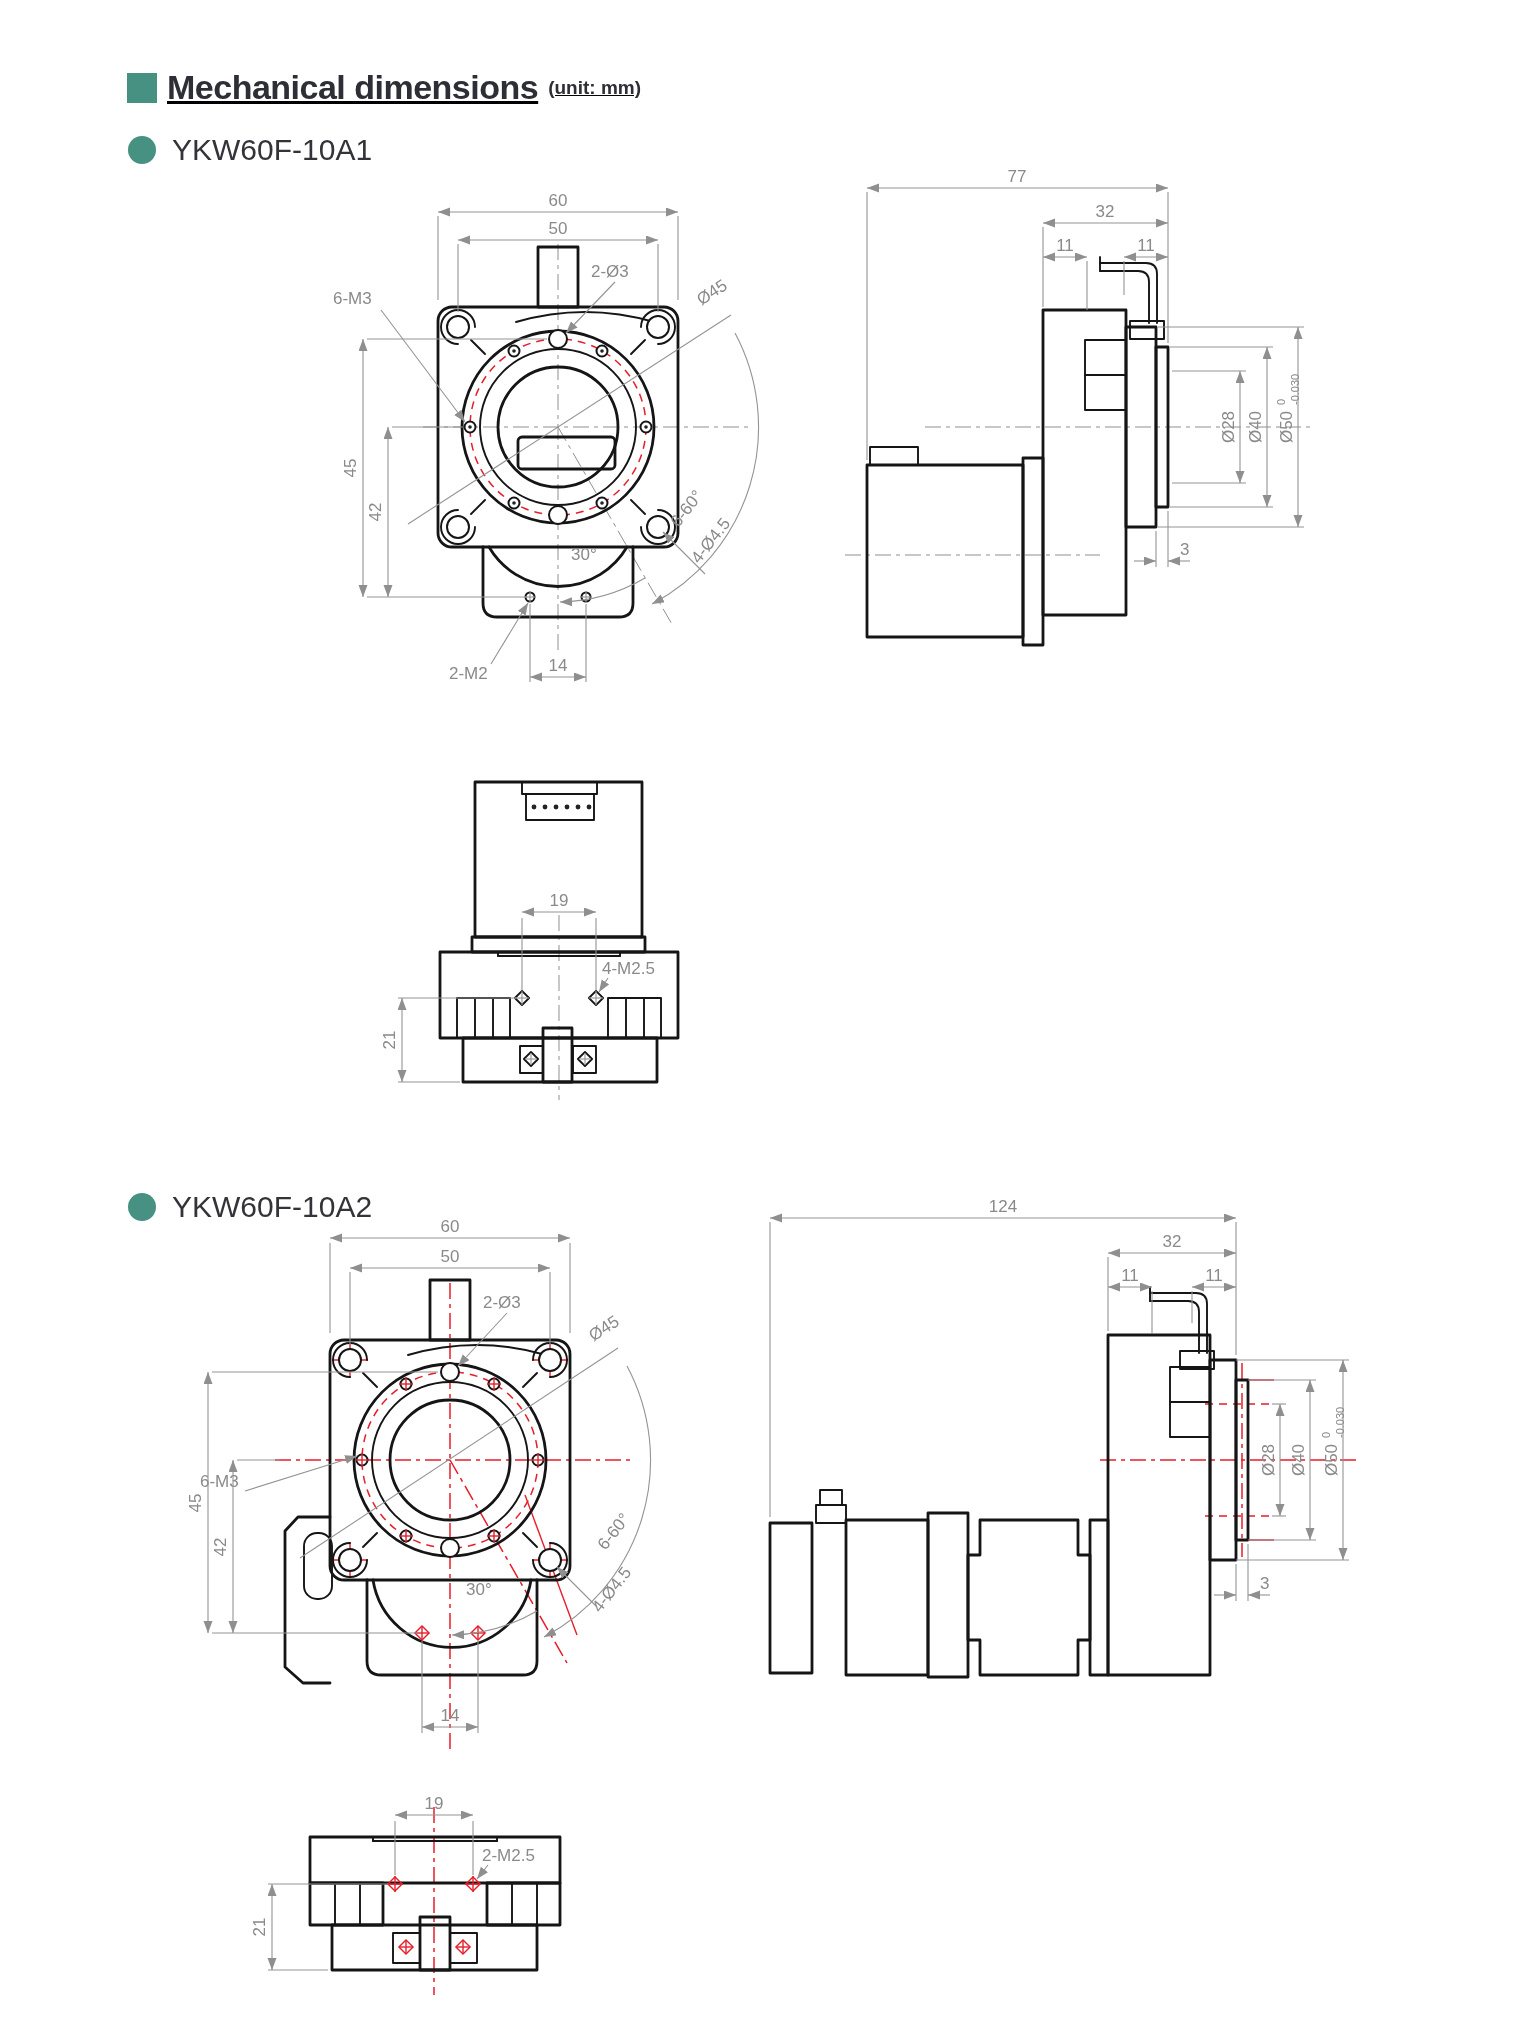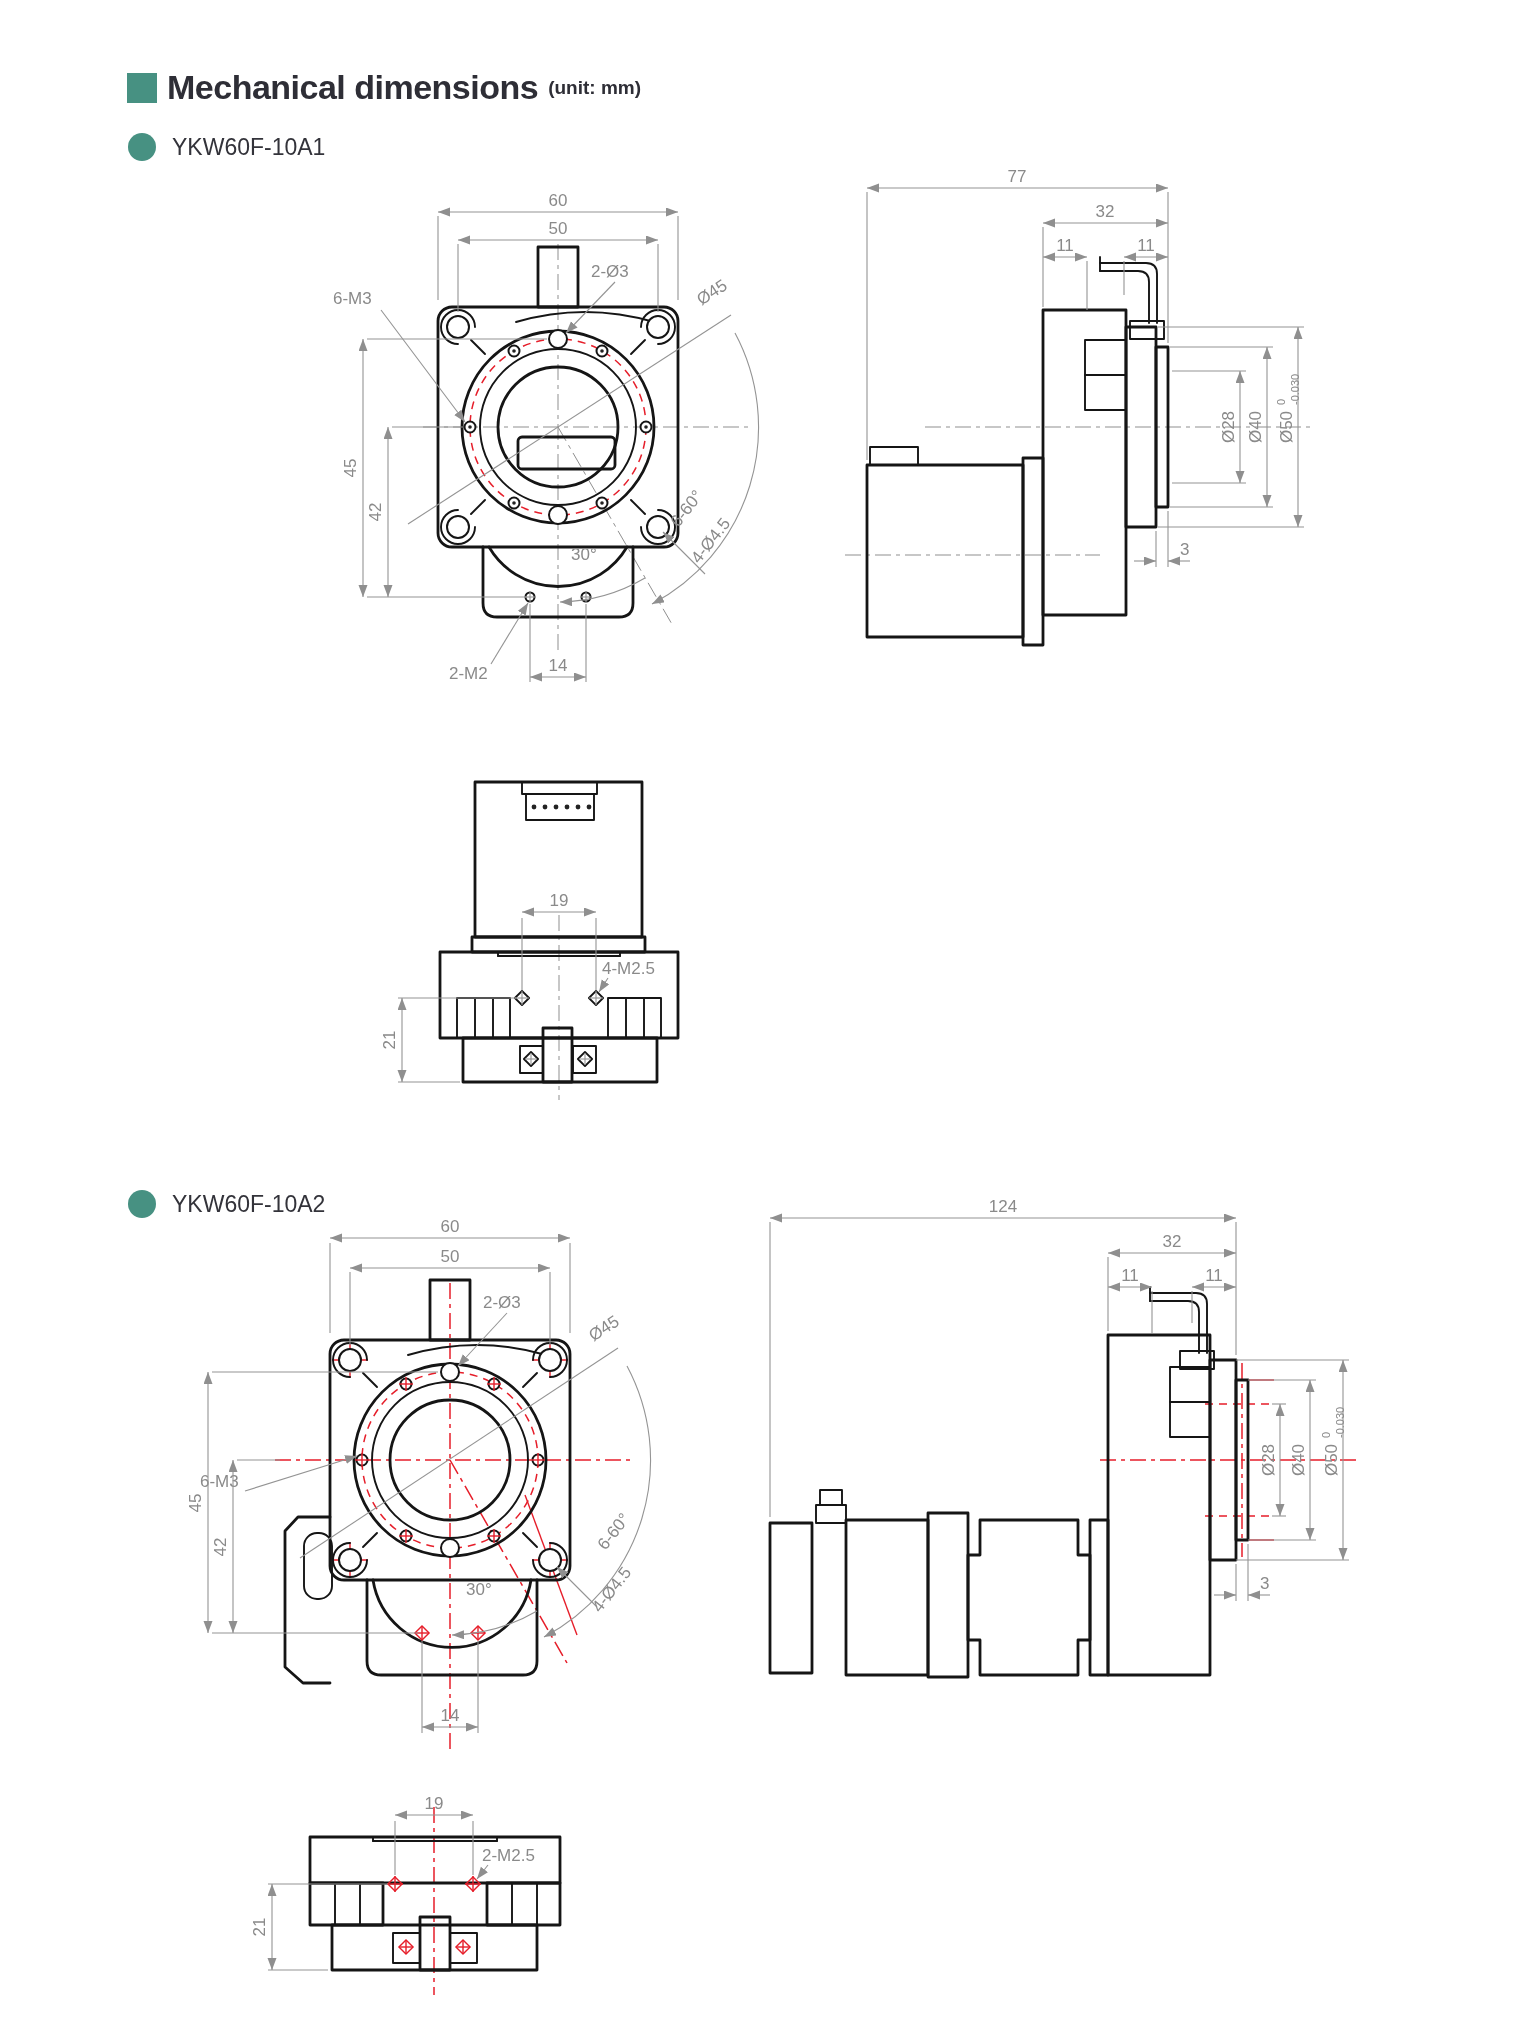--- a/index.html
+++ b/index.html
@@ -6,21 +6,21 @@
   body{width:1525px;height:2037px;background:#ffffff;position:relative;
        font-family:"Liberation Sans",sans-serif;}
   .abs{position:absolute;}
   
   .hdr{display:flex;align-items:center;gap:10px;}
   .hdr .sq{width:30px;height:30px;background:#479182;flex:0 0 auto;}
   .hdr .ttl{font-size:34px;font-weight:bold;color:#2e2e36;letter-spacing:-.5px;}
   .hdr .unit{font-size:19px;font-weight:bold;color:#2e2e36;margin-top:0;}
   .sec{display:flex;align-items:center;gap:16px;}
   .sec .dot{width:28px;height:28px;border-radius:50%;background:#479182;flex:0 0 auto;}
-  .sec .lbl{font-size:23px;color:#33333a;}
+  .sec .lbl{font-size:30px;color:#33333a;}
   
   svg{overflow:visible;}
   .s3{fill:none;stroke:#151515;stroke-width:2.8;stroke-linejoin:round;stroke-linecap:round;}
   .s2{fill:none;stroke:#151515;stroke-width:1.9;stroke-linejoin:round;stroke-linecap:round;}
   .g {fill:none;stroke:#949494;stroke-width:1.1;}
   .gc{fill:none;stroke:#8f8f8f;stroke-width:1;stroke-dasharray:16 5 4 5;}
   .r {fill:none;stroke:#e61e2a;stroke-width:1.4;}
   .rc{fill:none;stroke:#e61e2a;stroke-width:1.5;stroke-dasharray:16 5 4 5;}
   .rd{fill:none;stroke:#e61e2a;stroke-width:1.5;stroke-dasharray:8 6;}
   .hw{fill:#ffffff;stroke:#151515;stroke-width:2;}
@@ -36,21 +36,21 @@
 
 <svg width="0" height="0">
   <defs>
     <marker id="ar" markerUnits="userSpaceOnUse" markerWidth="13" markerHeight="10" refX="12" refY="4.5" orient="auto-start-reverse">
       <path d="M0,0 L12,4.5 L0,9 Z" fill="#8f8f8f"></path>
     </marker>
   </defs>
 </svg>
 
 
-<div class="abs hdr" style="left:127px;top:68px;">
+<div class="abs hdr" style="left:127px;top:68px;text-decoration:underline;">
   <div class="sq"></div>
   <div class="ttl">Mechanical dimensions</div>
   <div class="unit">(unit: mm)</div>
 </div>
 
 
 <div class="abs sec" style="left:128px;top:133px;">
   <div class="dot"></div>
   <div class="lbl">YKW60F-10A1</div>
 </div>

